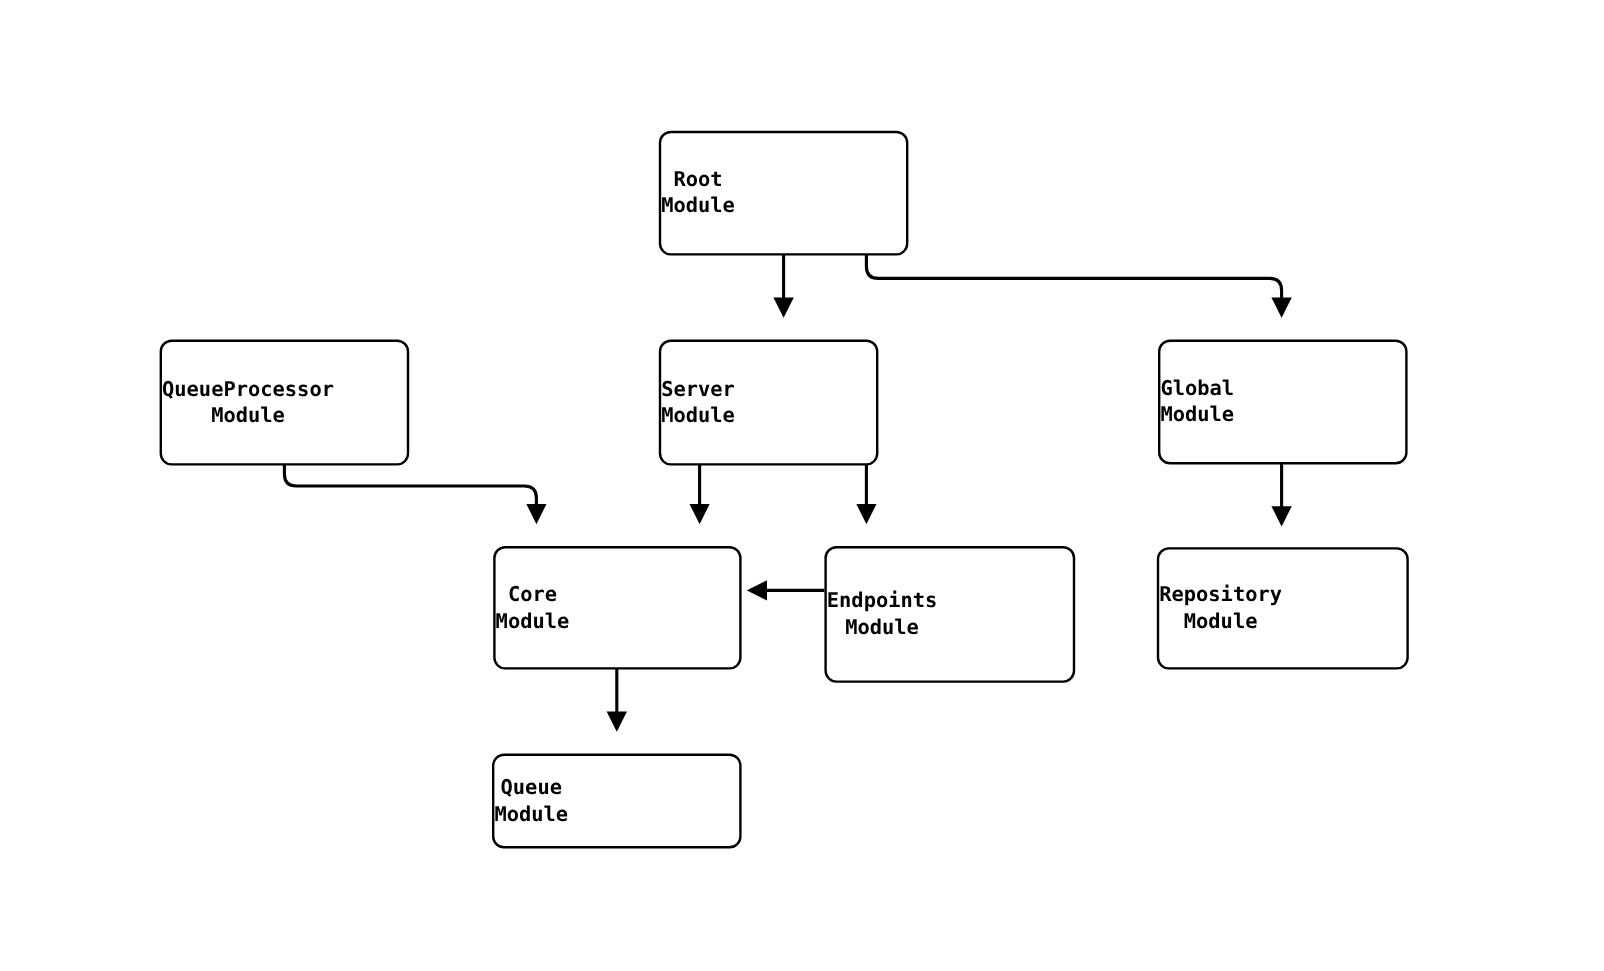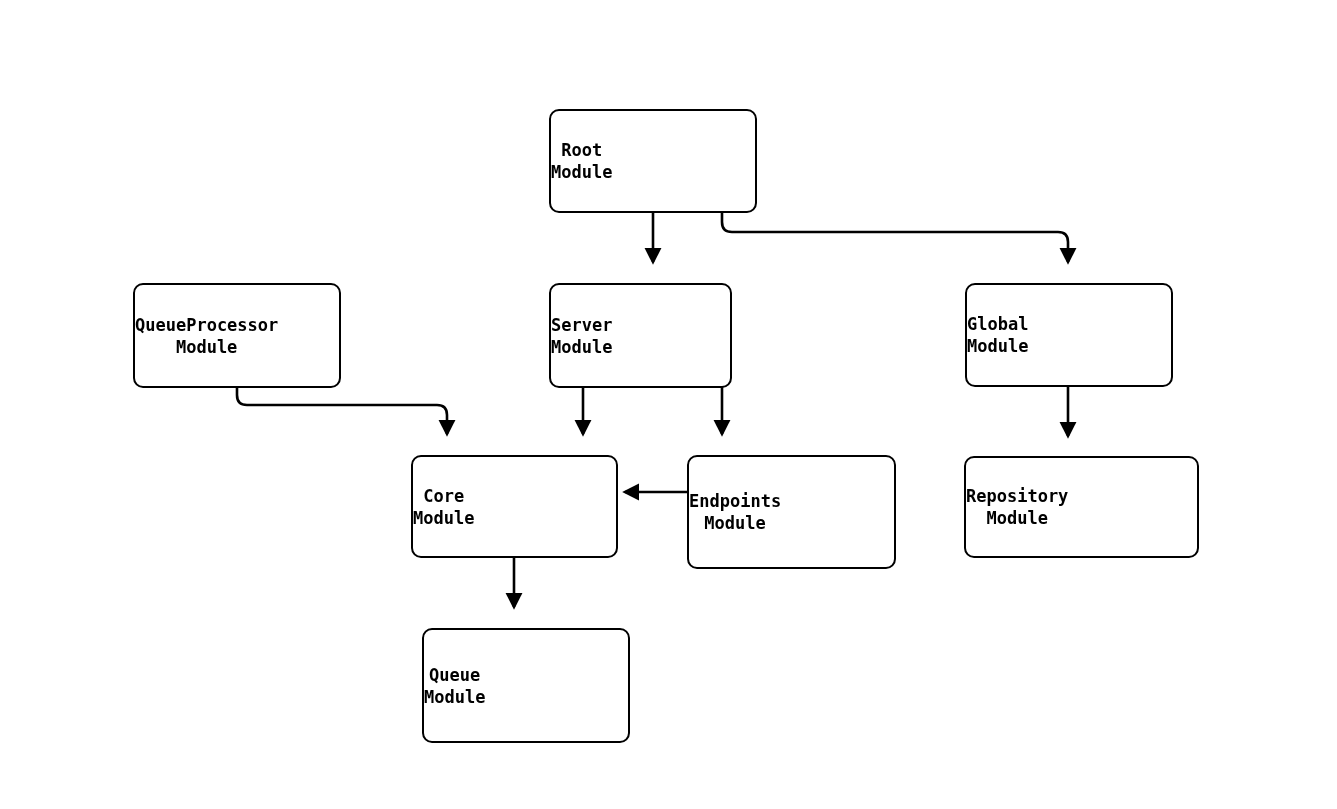--- a/index.html
+++ b/index.html
@@ -92,23 +92,23 @@
   <div class="node" style="left:411px; top:439px; width:207px; height:103px">
     <span class="node-label">Core
 Module</span>
   </div>
 
   <div class="node" style="left:687px; top:439px; width:209px; height:114px">
     <span class="node-label">Endpoints
 Module</span>
   </div>
 
-  <div class="node" style="left:964px; top:440px; width:235px; height:102px">
+  <div class="node" style="left:964px; top:440px; width:210px; height:102px">
     <span class="node-label">Repository
 Module</span>
   </div>
 
-  <div class="node" style="left:422px; top:612px; width:208px; height:115px">
+  <div class="node" style="left:410px; top:612px; width:208px; height:79px">
     <span class="node-label">Queue
 Module</span>
   </div>
 
 </div>
 
 </body></html>

